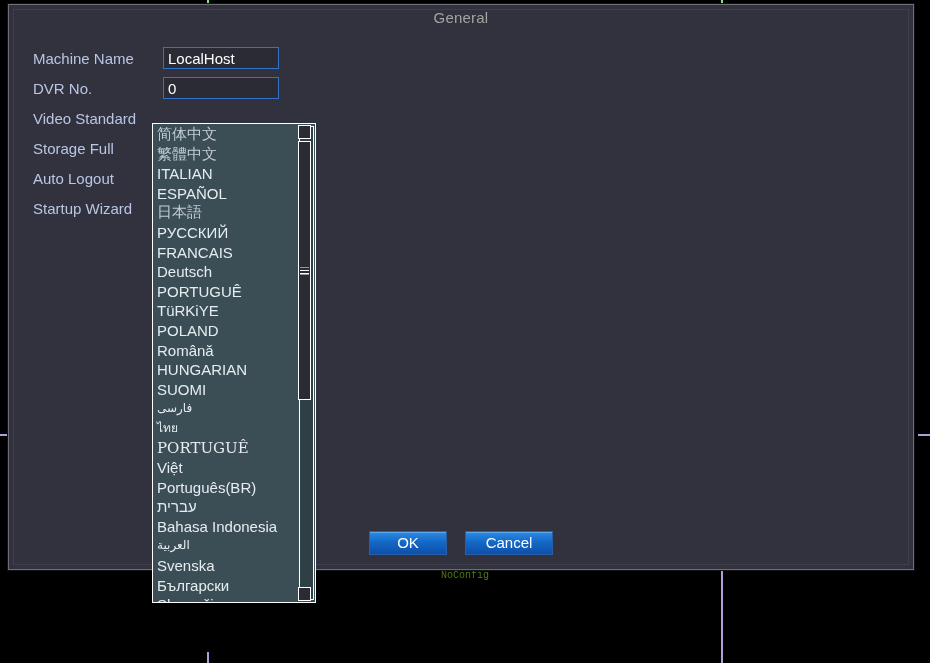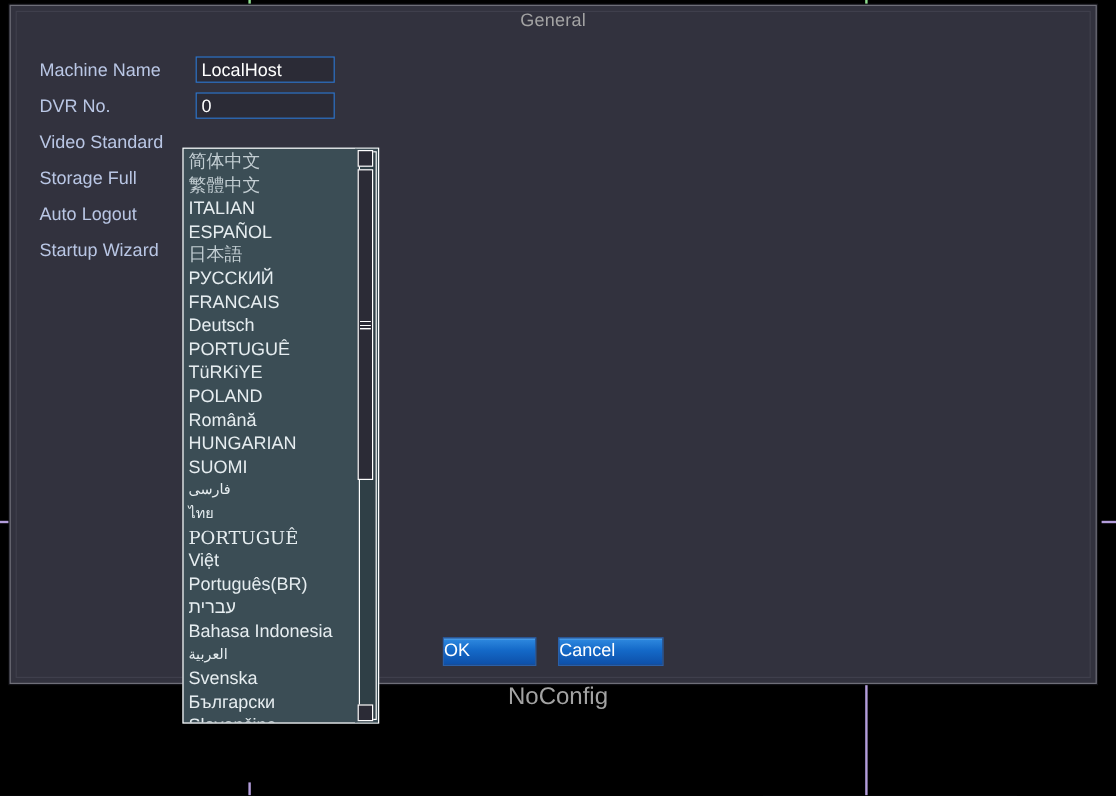--- a/index.html
+++ b/index.html
@@ -263,37 +263,38 @@
   }
   .btn {
     width: 78px;
     height: 24px;
     border: 1px solid #2a5fa8;
     box-sizing: border-box;
     background: linear-gradient(to bottom, #2f8ae0 0%, #1469c8 45%, #0d4fa8 100%);
     color: #ffffff;
     font-size: 15px;
     line-height: 22px;
-    text-align: left;
+    text-align: center;
     font-family: "Liberation Sans", "DejaVu Sans", sans-serif;
     cursor: pointer;
     padding: 0;
     box-shadow: inset 0 1px 0 #5aa9ef;
   }
   #cancel-button { width: 88px; }
 
   
   #status-text {
     position: absolute;
     left: 0;
     top: 570px;
     width: 100%;
     text-align: center;
-    color: #a3a3a3;
-    font-size: 20px;
+    color: #4d7c0f;
+    font-size: 10px;
+    font-family: Liberation Mono, monospace;
   }
 </style>
 </head>
 <body>
 
 <div id="screen">
 
   <div class="guide" id="guide-top"></div>
   <div class="guide" id="guide-right-up"></div>
   <div class="guide purple" id="guide-left"></div>

